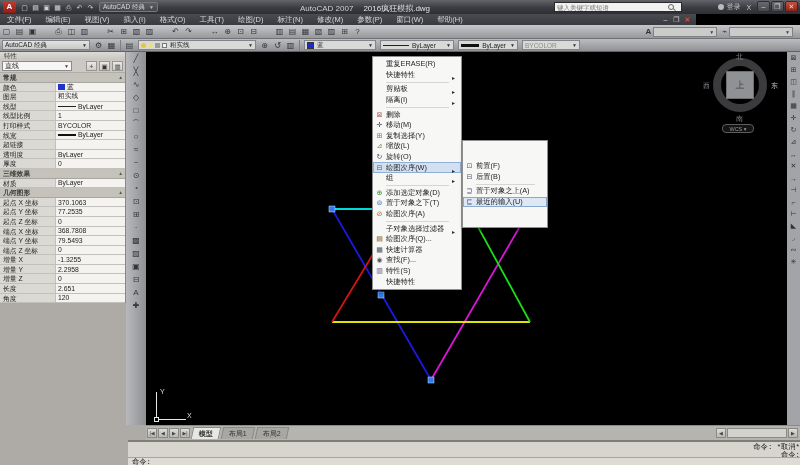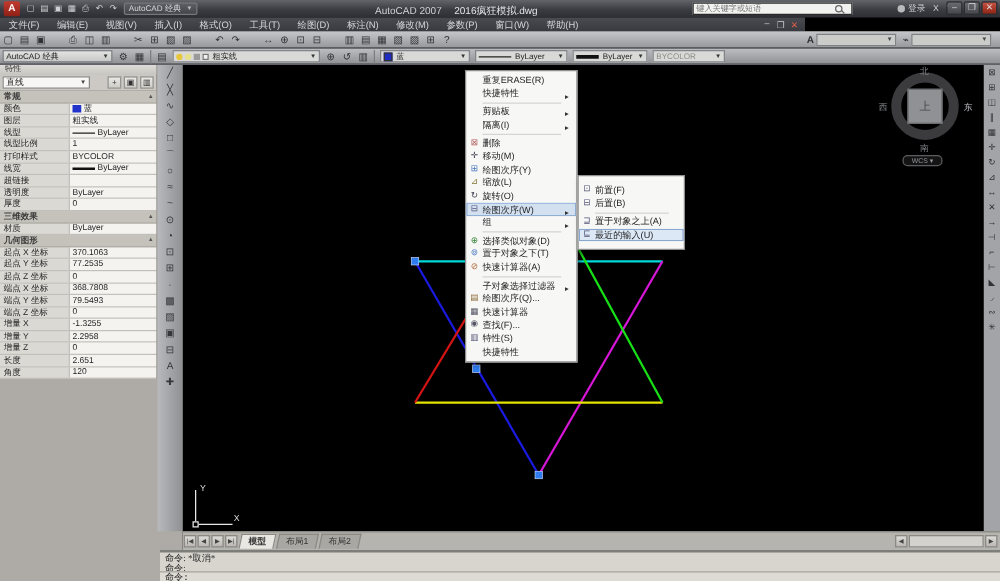--- a/index.html
+++ b/index.html
@@ -30,21 +30,21 @@
   .tbr.icons{right:36px;}
   .tbr .ticon{color:#c9cacc;font-size:7px;margin:0 3px;}
   .signin{display:flex;align-items:center;color:#c9cacc;font-size:7px;margin:0 3px;}
   .person{width:6px;height:6px;border-radius:50%;background:#b9babc;margin-right:2px;}
   .winbtns{position:absolute;right:2px;top:1px;display:flex;}
   .winbtns .wb{width:13px;height:11px;font-size:7px;color:#ddd;text-align:center;line-height:10px;
     background:linear-gradient(#6a6b70,#46474c);border:1px solid #2c2d31;margin-left:1px;border-radius:2px;}
   .winbtns .wb.close{background:linear-gradient(#c75242,#8e2415);}
 
   
-  .menubar{position:absolute;left:0;top:14px;width:644px;height:11px;background:linear-gradient(#4a4b50,#393a3f);
+  .menubar{position:absolute;left:0;top:14px;width:696px;height:11px;background:linear-gradient(#4a4b50,#393a3f);
     display:flex;z-index:30;}
   .menubar .mitem{font-size:7.5px;color:#d5d6d8;padding:0 7px;line-height:11px;white-space:nowrap;}
   .docbtns{position:absolute;right:3px;top:0;display:flex;height:11px;align-items:center;}
   .docbtns .db{font-size:7px;color:#cfcfcf;width:11px;text-align:center;}
   .docbtns .db.close{color:#e2604e;}
 
   
   .toolbar1{position:absolute;left:0;top:25px;width:800px;height:14px;
     background:linear-gradient(#c6c7ca,#96989c);display:flex;align-items:center;z-index:30;border-bottom:1px solid #6f7175;}
   .tbn{width:12px;height:12px;display:flex;align-items:center;justify-content:center;font-size:8px;color:#303236;margin:0 .5px;}
@@ -120,21 +120,21 @@
   .ucs .vax{position:absolute;left:2px;top:2px;width:1px;height:28px;background:#e8e8e8;}
   .ucs .hax{position:absolute;left:2px;top:29px;width:30px;height:1px;background:#e8e8e8;}
   .ucs .obox{position:absolute;left:0;top:27px;width:5px;height:5px;border:1px solid #e8e8e8;background:#000;}
   .ucs .ylab{position:absolute;left:6px;top:-2px;font-size:7px;color:#dadada;}
   .ucs .xlab{position:absolute;left:33px;top:22px;font-size:7px;color:#dadada;}
 
   
   .ctxmenu{position:absolute;left:372px;top:56px;width:90px;background:#f7f7f6;border:1px solid #8f8f8f;
     box-shadow:2px 2px 4px rgba(0,0,0,.5);z-index:20;padding:2px 0;}
   .submenu{position:absolute;left:462px;top:140px;width:86px;background:#f7f7f6;border:1px solid #8f8f8f;
-    box-shadow:2px 2px 4px rgba(0,0,0,.5);z-index:21;padding:6px 0;}
+    box-shadow:2px 2px 4px rgba(0,0,0,.5);z-index:21;padding:20px 0;}
   .mi{display:flex;align-items:center;height:10.6px;}
   .mg{width:13px;text-align:center;font-size:7px;color:var(--c,#777);line-height:10px;}
   .ml{flex:1;font-size:7.3px;color:#1d1d1f;white-space:nowrap;overflow:hidden;}
   .ma{width:9px;}
   .mi.sub .ma::after{content:"\25B8";font-size:6px;color:#333;}
   .mi.hl{background:#d3e0f0;box-shadow:inset 0 0 0 1px #8fafd6;}
   .mi.focus{background:#dce8f5;box-shadow:inset 0 0 0 1px #8aa8cc;}
   .mi.sep{height:4px;}
   .mi.sep .ml{border-top:1px solid #d6d5d3;margin-right:3px;}
   .mi.sep .mg,.mi.sep .ma{visibility:hidden;}
@@ -147,21 +147,21 @@
   .dtab{font-size:7px;color:#333;padding:0 6px;height:12px;line-height:12px;position:relative;background:#a9a7a2;
     border:1px solid #8b8984;border-bottom:0;margin-left:2px;transform:skewX(-12deg);}
   .dtab span{display:inline-block;transform:skewX(12deg);}
   .dtab.active{background:#e9e7e2;font-weight:bold;}
   .hscroll{margin-left:auto;margin-right:2px;display:flex;align-items:center;}
   .hsbtn{width:10px;height:10px;background:linear-gradient(#dedcd8,#bab8b3);border:1px solid #8b8984;font-size:5px;
     color:#444;text-align:center;line-height:9px;}
   .hsthumb{width:60px;height:10px;background:#d4d2cd;border:1px solid #8b8984;margin:0 1px;}
   .cmdwin{position:absolute;left:128px;top:440px;width:672px;height:25px;background:#d8d5cf;border-top:2px solid #7d7d79;
     z-index:8;padding:1px 0 0 4px;}
-  .cmdline{font-size:7.3px;color:#1b1b1b;line-height:8px;font-family:Liberation Serif, serif;white-space:pre;}
+  .cmdline{font-size:7.3px;color:#1b1b1b;line-height:8px;font-family:Liberation Mono, monospace;white-space:pre;text-align:right;}
   .cmdprompt{position:absolute;left:0;bottom:0;width:672px;height:8px;border-top:1px solid #a6a49e;
     font-size:7.3px;color:#1b1b1b;line-height:8px;padding-left:4px;font-family:"DejaVu Sans Mono",monospace;background:#dedbd5;}
 </style>
 </head>
 <body>
 
 <div id="app">
 
   <div class="titlebar">
     <div class="logo">A</div>
@@ -793,21 +793,21 @@
       </div>
 
       <div class="mi" style="--c: #445;">
         <span class="mg">✛</span>
         <span class="ml">移动(M)</span>
         <span class="ma"></span>
       </div>
 
       <div class="mi" style="--c: #4a78c0;">
         <span class="mg">⊞</span>
-        <span class="ml">绘图次序(Y)</span>
+        <span class="ml">复制选择(Y)</span>
         <span class="ma"></span>
       </div>
 
       <div class="mi" style="--c: #8a7a3a;">
         <span class="mg">⊿</span>
         <span class="ml">缩放(L)</span>
         <span class="ma"></span>
       </div>
 
       <div class="mi" style="--c: #445;">
@@ -829,33 +829,33 @@
       </div>
 
       <div class="mi sep">
         <span class="mg"></span>
         <span class="ml"></span>
         <span class="ma"></span>
       </div>
 
       <div class="mi" style="--c: #3a8a3a;">
         <span class="mg">⊕</span>
-        <span class="ml">选择类似对象(D)</span>
+        <span class="ml">添加选定对象(D)</span>
         <span class="ma"></span>
       </div>
 
       <div class="mi" style="--c: #4a78c0;">
         <span class="mg">⊚</span>
         <span class="ml">置于对象之下(T)</span>
         <span class="ma"></span>
       </div>
 
       <div class="mi" style="--c: #b06a3a;">
         <span class="mg">⊘</span>
-        <span class="ml">快速计算器(A)</span>
+        <span class="ml">绘图次序(A)</span>
         <span class="ma"></span>
       </div>
 
       <div class="mi sep">
         <span class="mg"></span>
         <span class="ml"></span>
         <span class="ma"></span>
       </div>
 
       <div class="mi sub">

